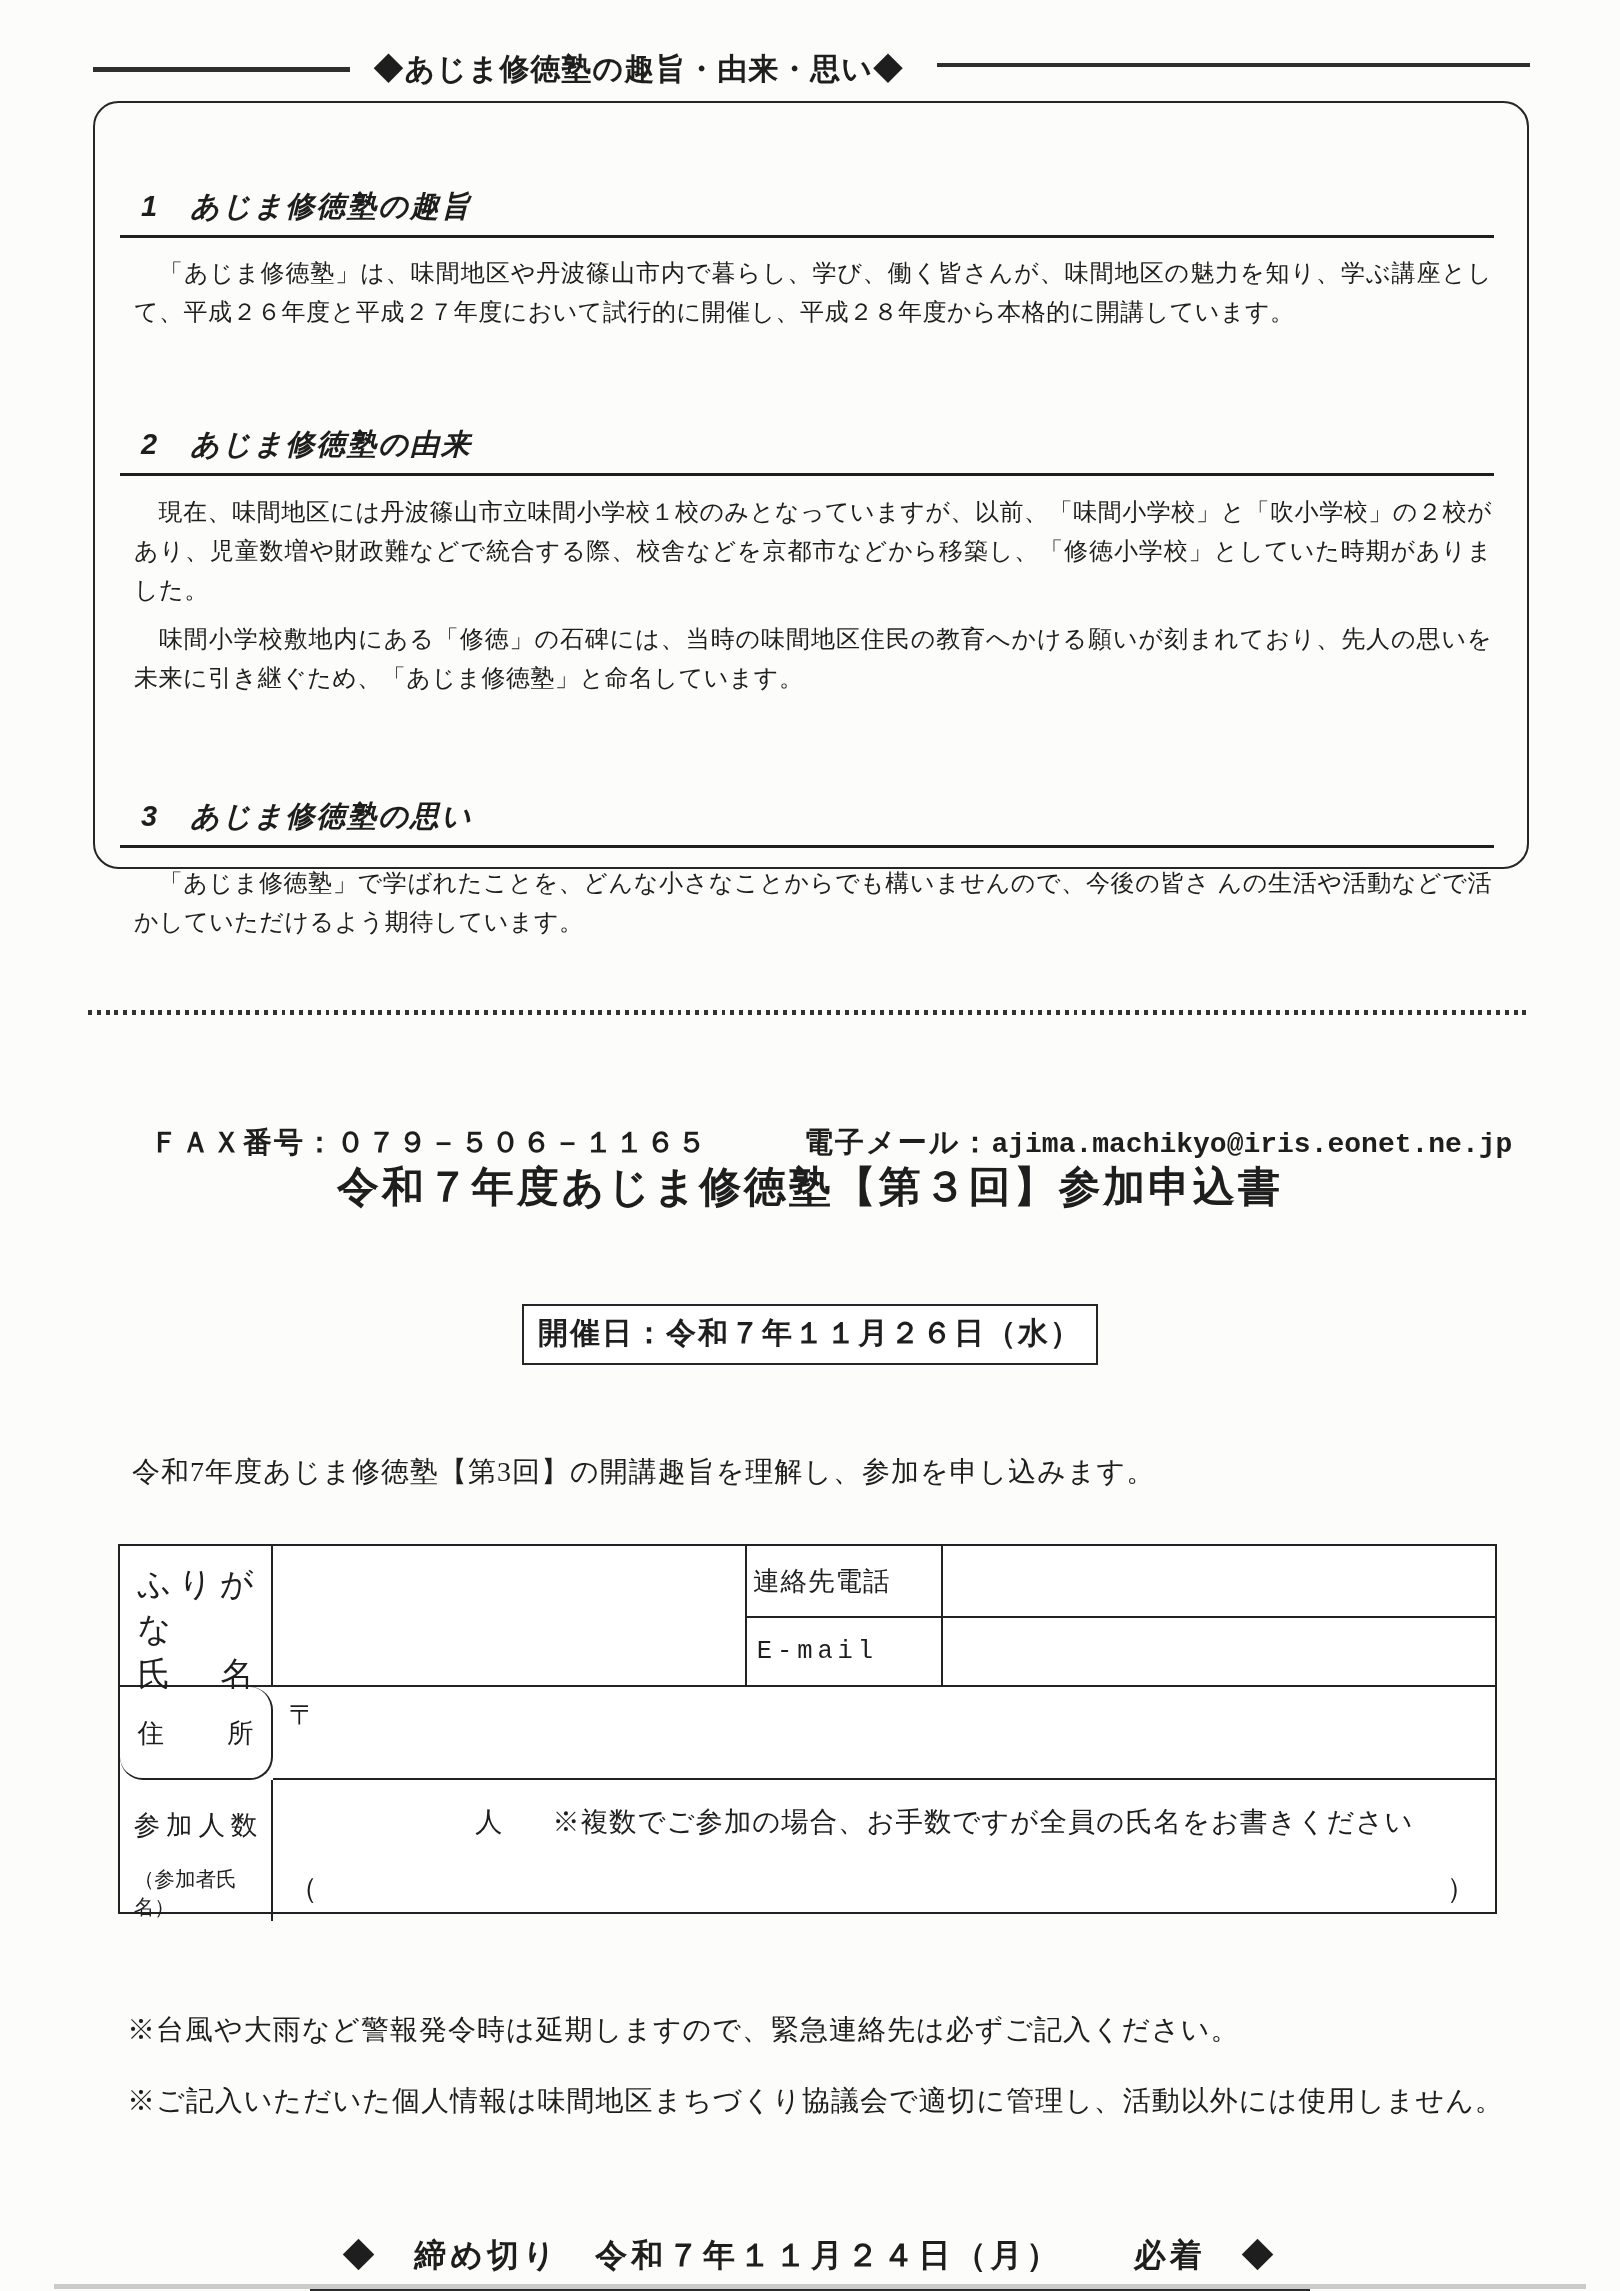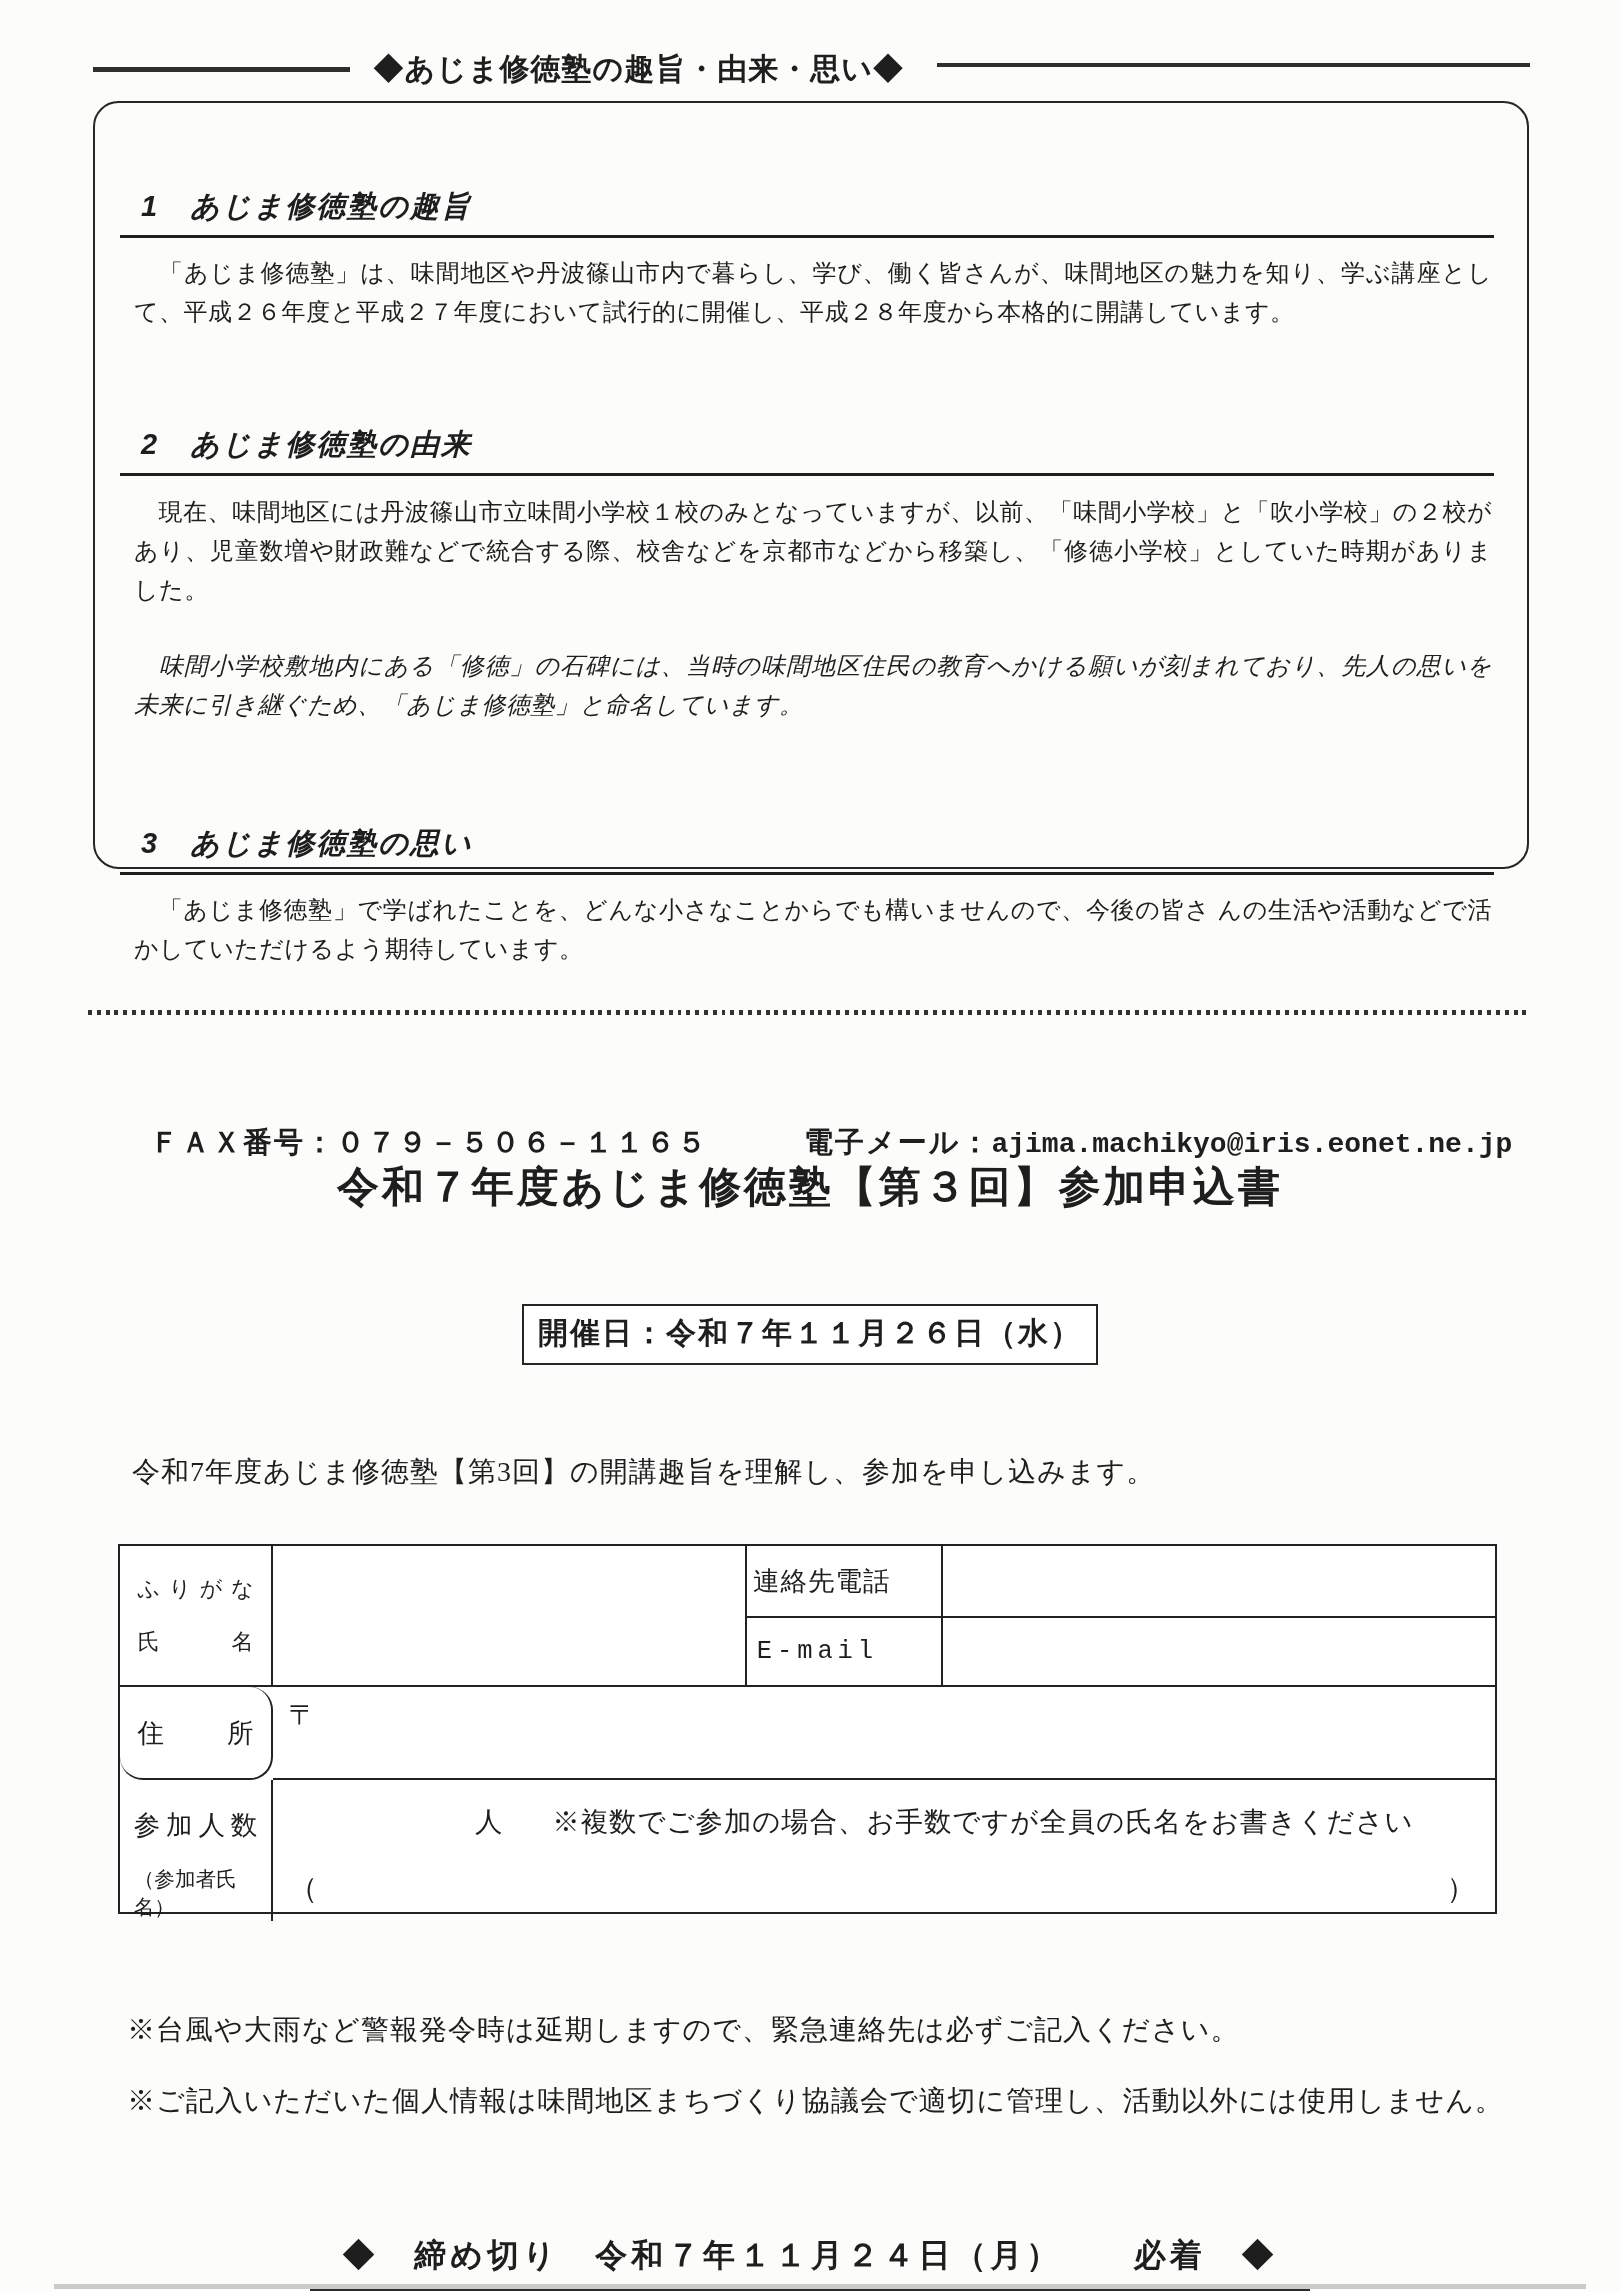--- a/index.html
+++ b/index.html
@@ -38,21 +38,21 @@
     border-bottom:3.9px solid #1f1f1f;
   }
   .sh1{ margin-top:84px; }
   .sh2{ margin-top:94px; }
   .sh3{ margin-top:100px; }
   .section-para{
     font-size:24px; line-height:39px; letter-spacing:0.5px;
     margin:15.7px 35px 0 39px;
     text-align:justify;
   }
-  .section-para.p2{ margin-top:37px;font-style:italic; }
+  .section-para.p2{ margin-top:10px; }
 
   
   .dotted-rule{
     position:absolute; top:1010px; left:88px; width:1441px; height:4.9px;
     background:repeating-linear-gradient(90deg,#333 0 3.9px,transparent 3.9px 8.8px);
   }
 
   
   .fax-row{
     position:absolute; top:1123px; left:150px;
@@ -97,21 +97,21 @@
     grid-template-rows:72px 69px 93px 1fr;
     background:#fff;
     font-family:"Liberation Serif", serif;
   }
   .cell{ border-right:2px solid #222; border-bottom:2px solid #222; }
   .no-r{ border-right:none; }
   .no-b{ border-bottom:none; }
 
   .c-name-label{ grid-row:1/3; grid-column:1;
     display:flex; flex-direction:column; justify-content:space-around;
-    padding:15.7px 17.6px; font-size:22px; }
+    padding:15.7px 17.6px; font-size:33px; }
   .jlabel{ width:100%; text-align:justify; text-align-last:justify; }
   .c-name-value{ grid-row:1/3; grid-column:2; }
   .c-phone-label{ grid-row:1; grid-column:3;
     display:flex; align-items:center; padding-left:6px; font-size:26.5px; letter-spacing:1px; }
   .c-phone-value{ grid-row:1; grid-column:4; }
   .c-email-label{ grid-row:2; grid-column:3;
     display:flex; align-items:center; padding-left:9.8px;
     font-family:"Liberation Mono", monospace; font-size:25.5px; letter-spacing:4.9px; }
   .c-email-value{ grid-row:2; grid-column:4; }
   .c-address-label{ grid-row:3; grid-column:1;

